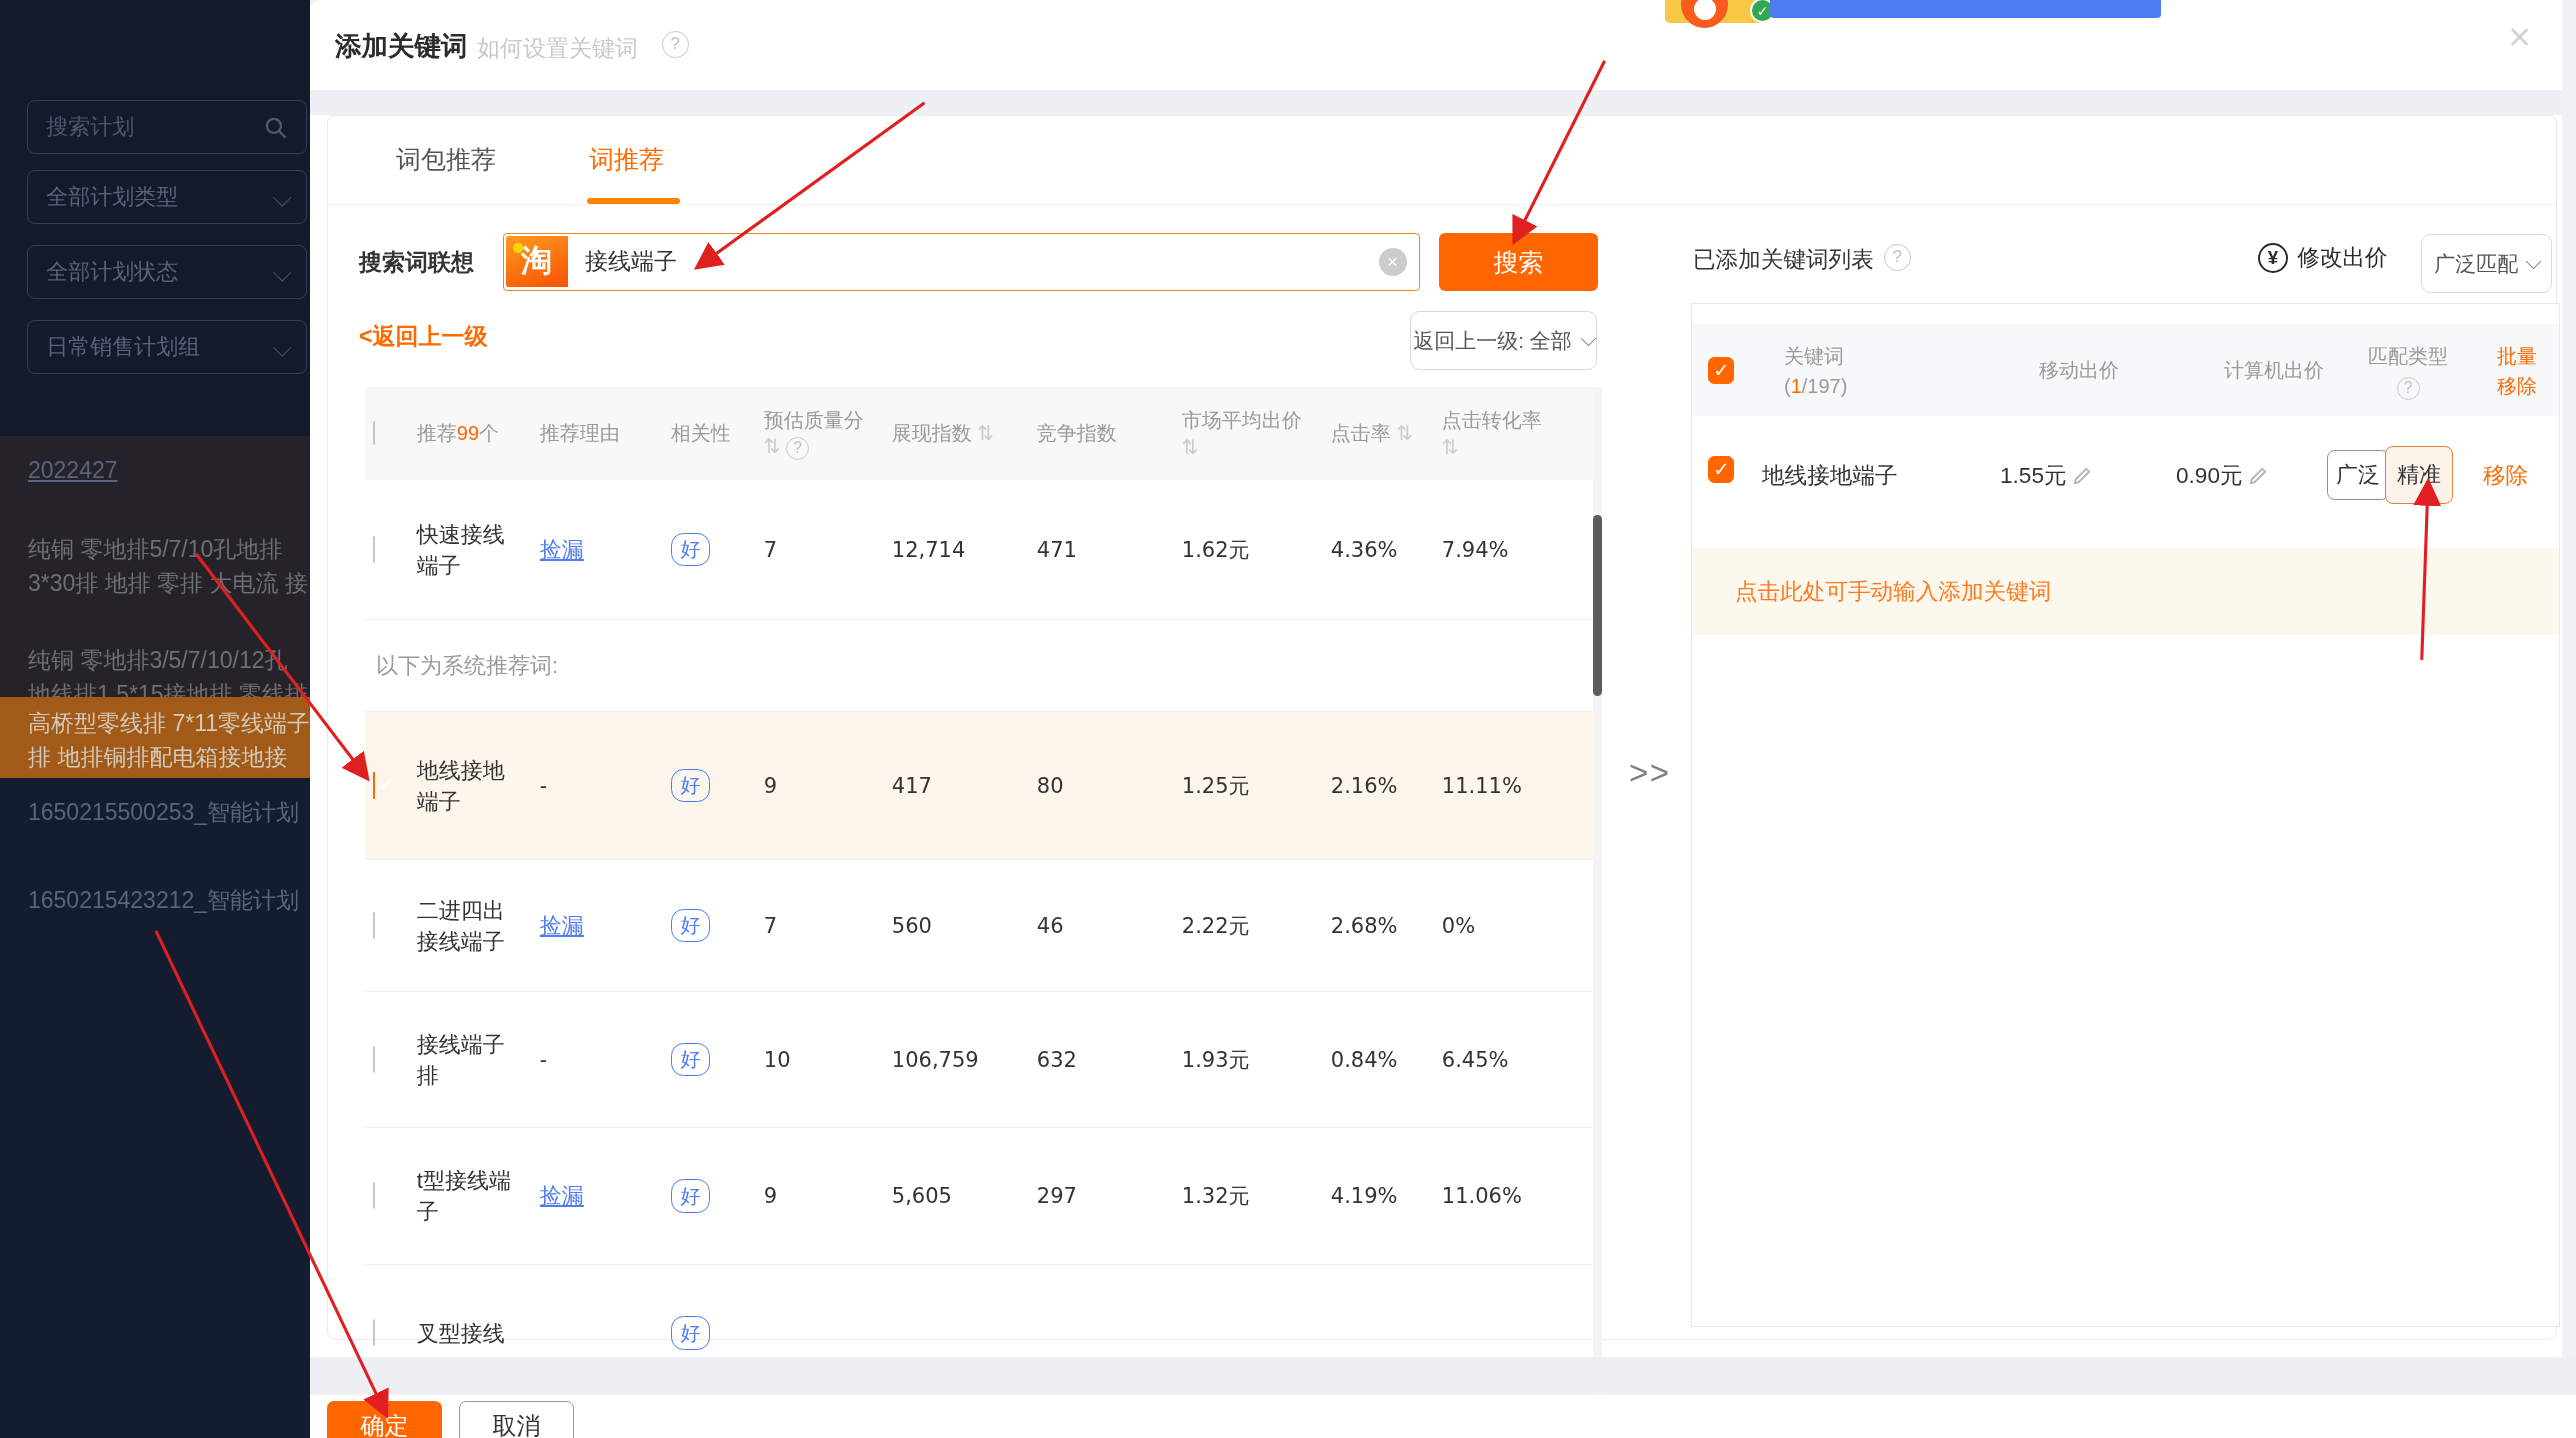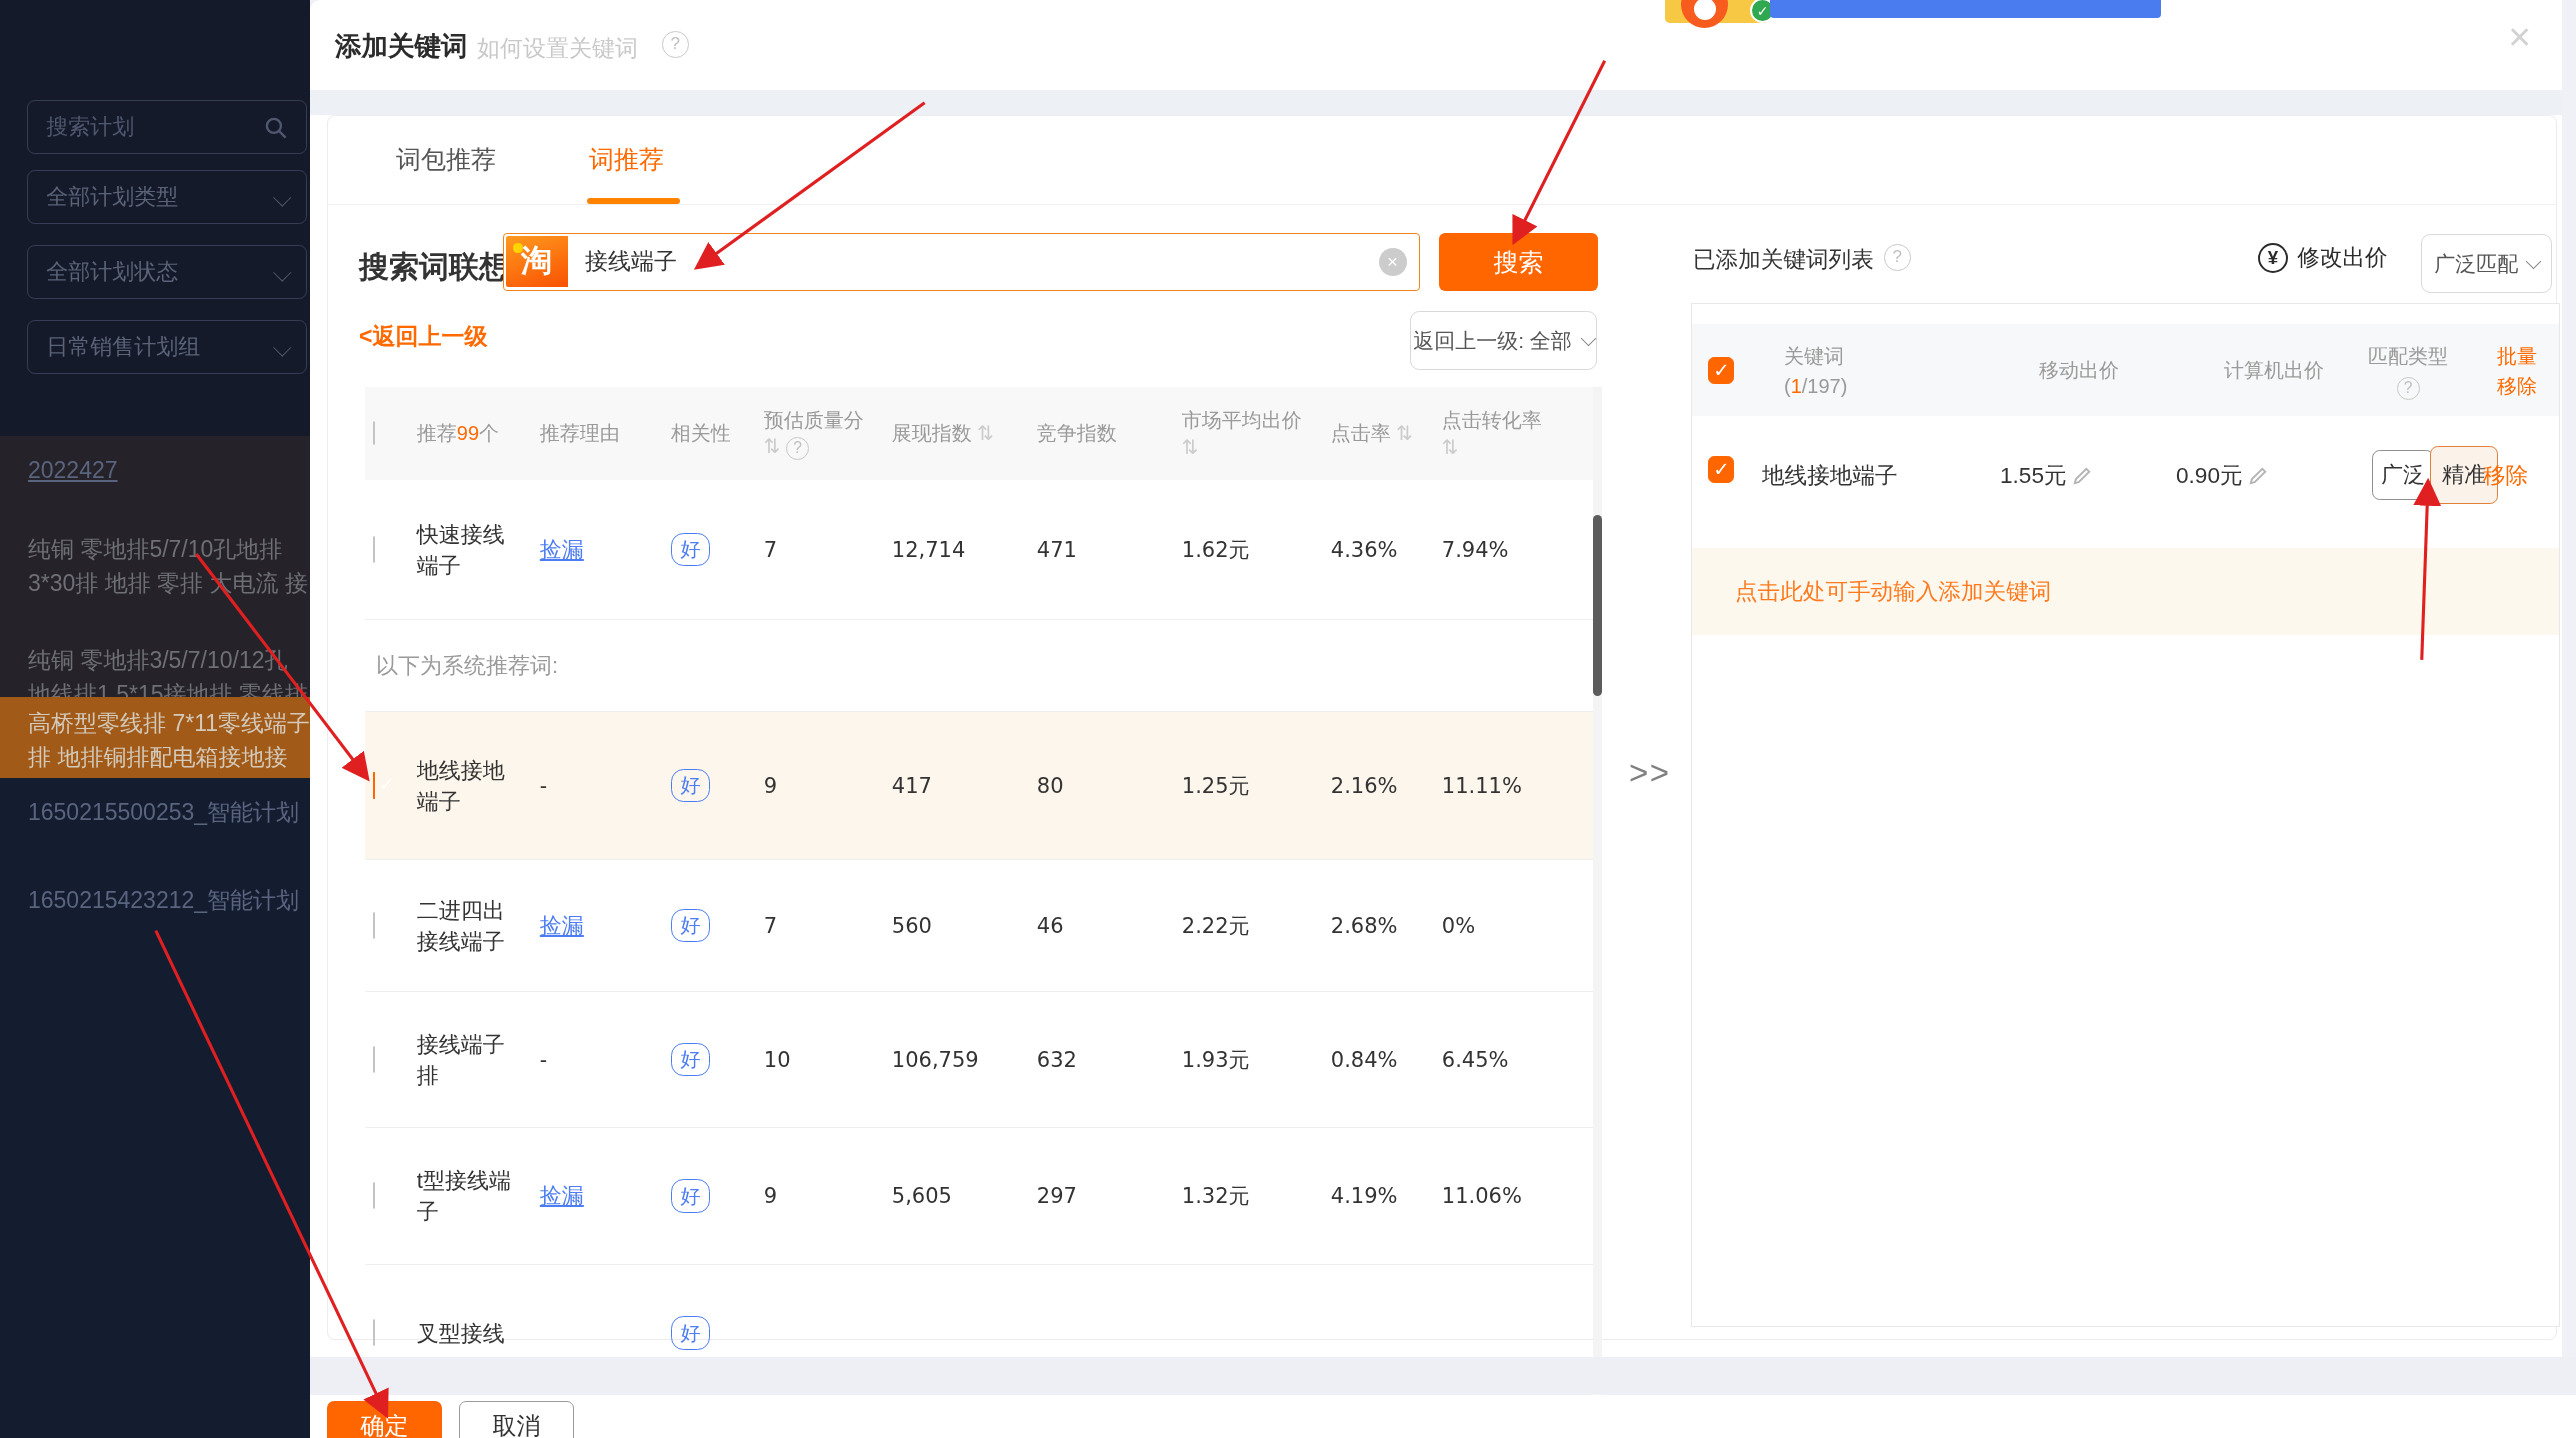--- a/index.html
+++ b/index.html
@@ -46,21 +46,21 @@
   .modal-close { position:absolute; right:31px; top:17px; font-size:39px; color:#d2d2d2; line-height:1; }
   .gray-band { position:absolute; left:0; top:90px; width:2252px; height:25px; background:#edf0f5; }
 
   .card { position:absolute; left:17px; top:115px; width:2230px; height:1225px;
     background:#fff; border:0.8px solid #ececec; border-radius:7.8px; }
   .tabs { position:absolute; left:0; top:0; width:100%; height:89px; border-bottom:0.8px solid #f0f0f0; }
   .tab { position:absolute; top:26.5px; font-size:25px; color:#555; }
   .tab.active { color:#ff6a00; }
   .tab-underline { position:absolute; left:259px; top:82px; width:93px; height:6.2px; background:#ff8200; border-radius:3.1px; }
 
-  .search-label { position:absolute; left:31px; top:131px; font-size:30px; font-weight:bold; color:#333; }
+  .search-label { position:absolute; left:31px; top:131px; font-size:23px; font-weight:bold; color:#333; }
   .search-box { position:absolute; left:175px; top:117px; width:917px; height:58px;
     border:1.6px solid #ef8519; border-radius:3.9px; background:#fff; }
   .tao { position:absolute; left:1.6px; top:1.6px; width:62px; height:51px; border-radius:2.3px 0 0 2.3px;
     background:linear-gradient(160deg,#ff9a1f,#f95102); color:#fff; font-size:31px; font-weight:bold;
     display:flex; align-items:center; justify-content:center; }
   .tao-dot { position:absolute; left:7.8px; top:7.8px; width:9.3px; height:9.3px; border-radius:50%; background:#ffd400; }
   .search-value { position:absolute; left:81px; top:0; height:54px; width:778px; border:none; outline:none;
     font-size:23px; color:#333; font-family:inherit; background:transparent; }
   .clear-btn { position:absolute; right:12.5px; top:14px; width:28px; height:28px; border-radius:50%;
     background:#cccccc; color:#fff; font-size:18.7px; display:flex; align-items:center; justify-content:center; }
@@ -120,21 +120,21 @@
   .a-col-mobile { position:absolute; left:347px; top:33px; }
   .a-col-pc { position:absolute; left:532px; top:33px; }
   .a-col-match { position:absolute; left:676px; top:17px; line-height:30px; text-align:center; }
   .a-col-batch { position:absolute; left:805px; top:17px; line-height:30px; color:#ff6a00; }
   .orange { color:#ff6a00; }
 
   .arow { position:absolute; left:0; top:112px; width:100%; height:132px; }
   .arow .cb { position:absolute; left:15.6px; top:40px; }
   .a-kw { position:absolute; left:70px; top:44px; font-size:22.6px; color:#333; }
   .a-bid { position:absolute; top:44px; font-size:22.6px; color:#333; display:flex; align-items:center; gap:4.7px; }
-  .seg { position:absolute; left:680px; top:28px; width:132px; height:62px; }
+  .seg { position:absolute; left:635px; top:28px; width:132px; height:62px; }
   .seg-broad { position:absolute; left:0; top:6.2px; width:62px; height:50px; border:1.6px solid #909090;
     border-radius:7.8px; background:#fff; color:#333; font-size:22px;
     display:flex; align-items:center; justify-content:center; }
   .seg-exact { position:absolute; left:58px; top:1.6px; width:68px; height:58px; border:1.6px solid #e0813a;
     border-radius:7.8px; background:#fbf3ea; color:#333; font-size:22px;
     display:flex; align-items:center; justify-content:center; }
   .a-remove { position:absolute; left:791px; top:44px; color:#ff6a00; font-size:22.6px; }
   .manual-row { position:absolute; left:0; top:244px; width:100%; height:87px; background:#fdf8ee;
     display:flex; align-items:center; padding-left:43px; color:#ff7a1f; font-size:22.6px; }
 

